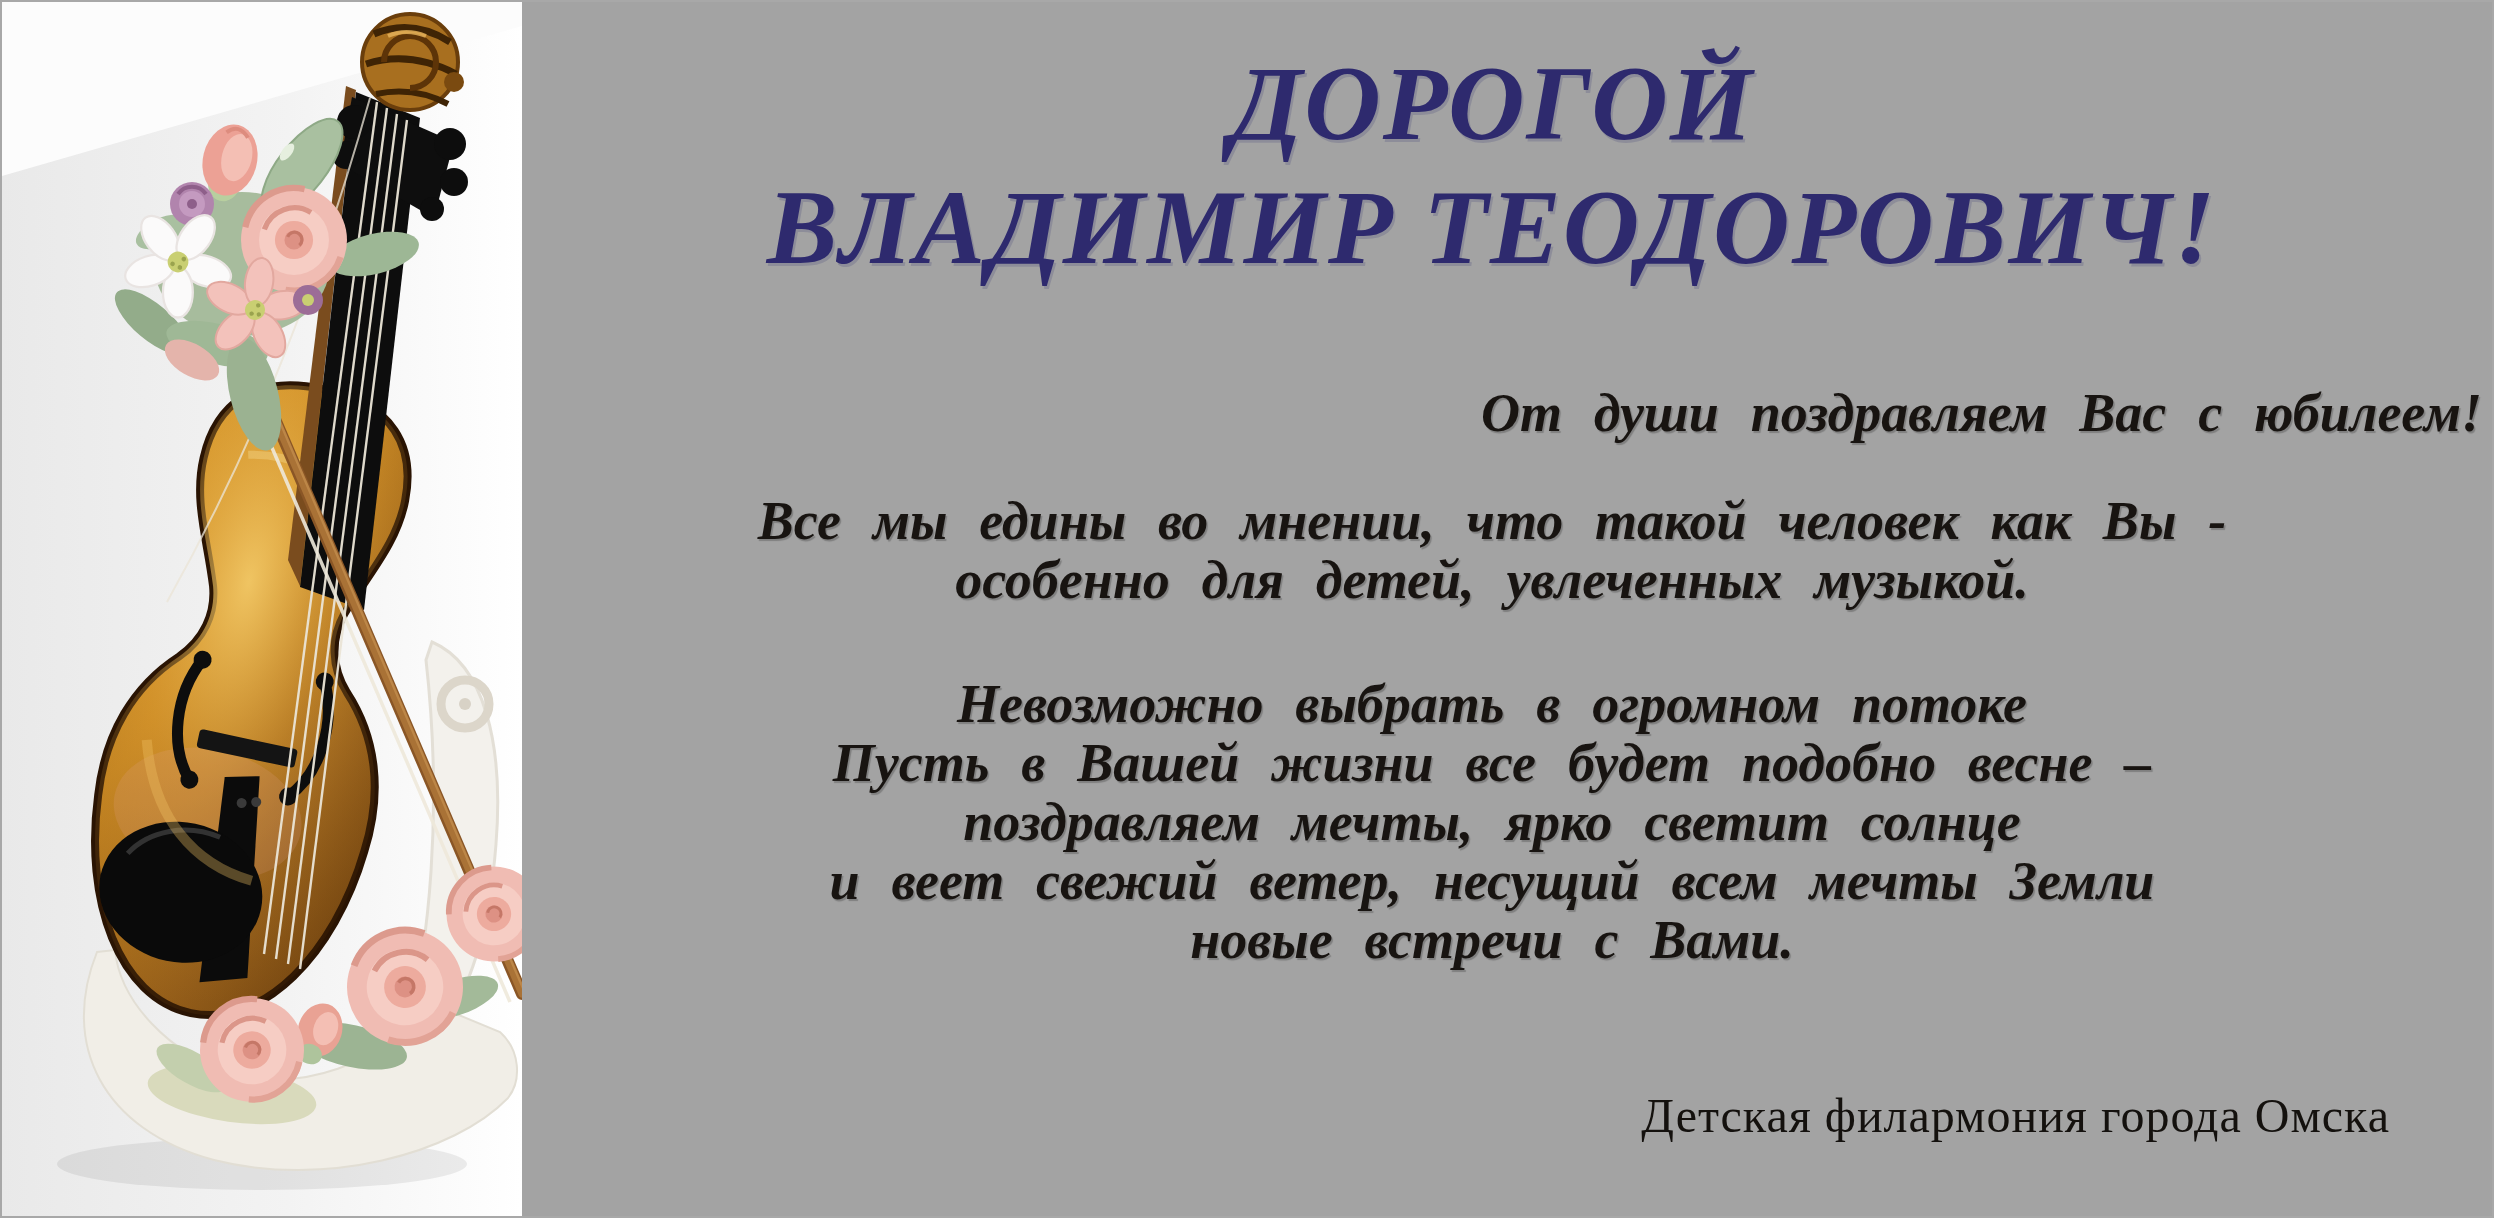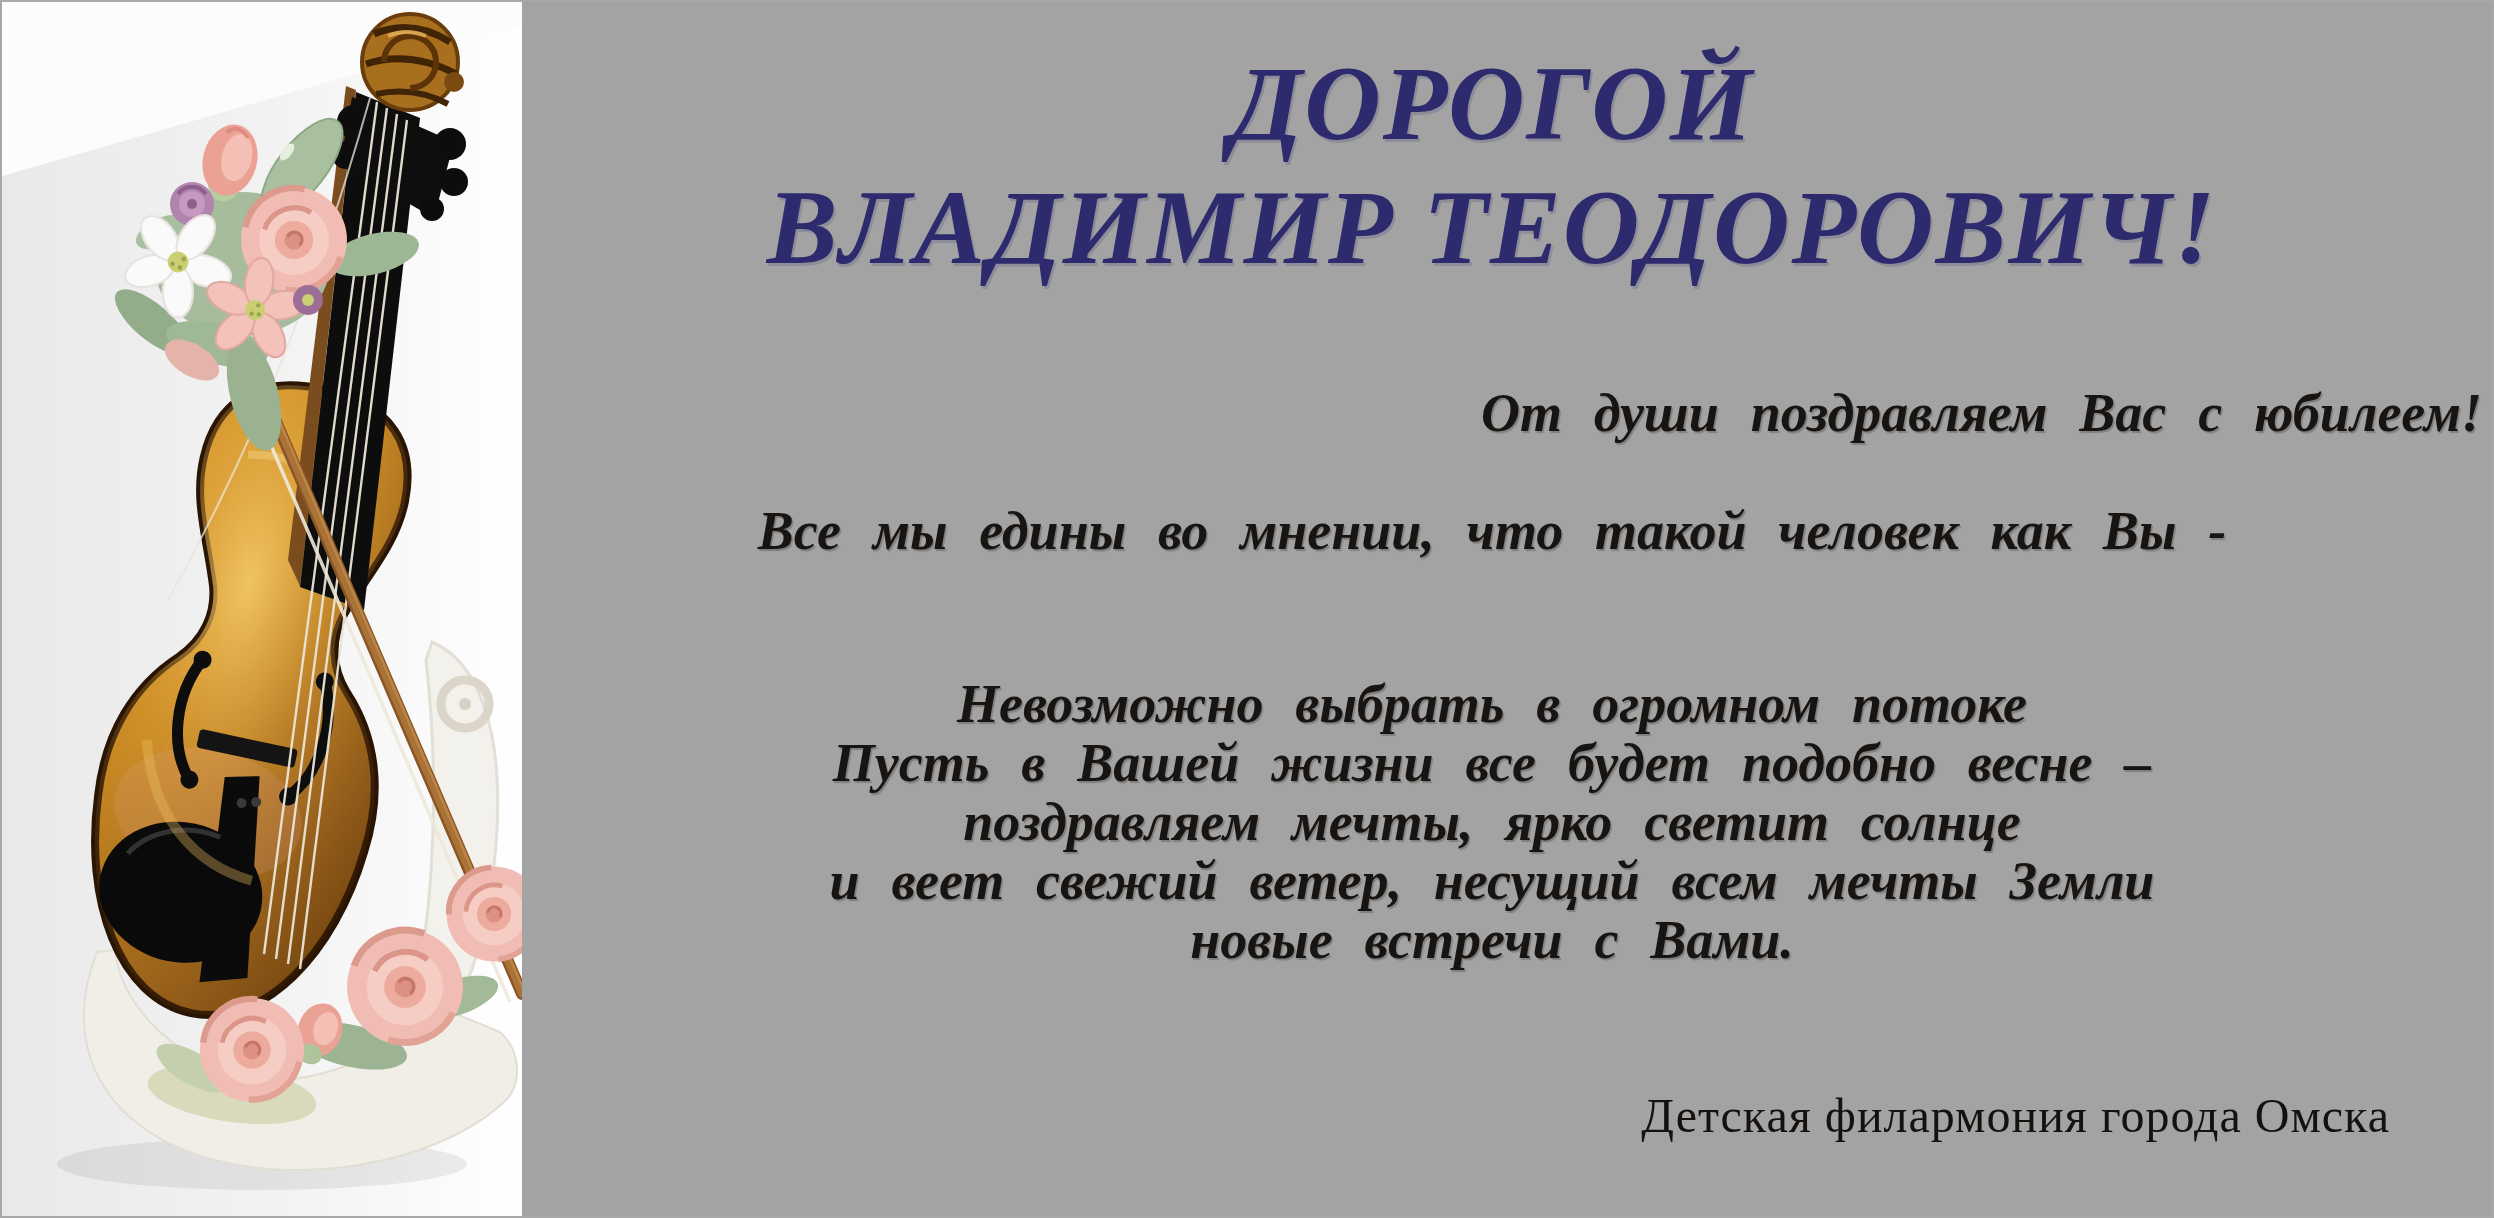--- a/index.html
+++ b/index.html
@@ -28,21 +28,21 @@
     position:absolute;left:0;right:0;
     text-align:center;
     color:#181411;
     font-weight:bold;font-style:italic;
     font-size:54px;line-height:59px;
     word-spacing:0.34em;
     text-shadow:1.5px 2px 1px rgba(0,0,0,0.22);
     white-space:nowrap;
   }
   .p1{top:382px;text-align:right;}
-  .p2{top:500px;text-align:center;}
+  .p2{top:490px;text-align:center;}
   .p3{top:673px;}
   .signature{
     position:absolute;top:1082px;left:0;right:0;
     text-align:right;
     padding-right:92px;
     box-sizing:border-box;
     color:#14110e;
     font-weight:normal;font-style:normal;
     font-size:48px;line-height:64px;
     letter-spacing:1px;
@@ -243,20 +243,21 @@
       <div>ДОРОГОЙ</div>
       <div>ВЛАДИМИР ТЕОДОРОВИЧ!</div>
     </div>
 
     <div class="p p1">
       <div>От души поздравляем Вас с юбилеем!</div>
     </div>
 
     <div class="p p2">
       <div>Все мы едины во мнении, что такой человек как Вы -</div>
+      <div>особенно для детей, увлеченных музыкой.</div>
     </div>
 
     <div class="p p3">
       <div>Невозможно выбрать в огромном потоке</div>
       <div>Пусть в Вашей жизни все будет подобно весне –</div>
       <div>поздравляем мечты, ярко светит солнце</div>
       <div>и веет свежий ветер, несущий всем мечты Земли</div>
       <div>новые встречи с Вами.</div>
     </div>
 

